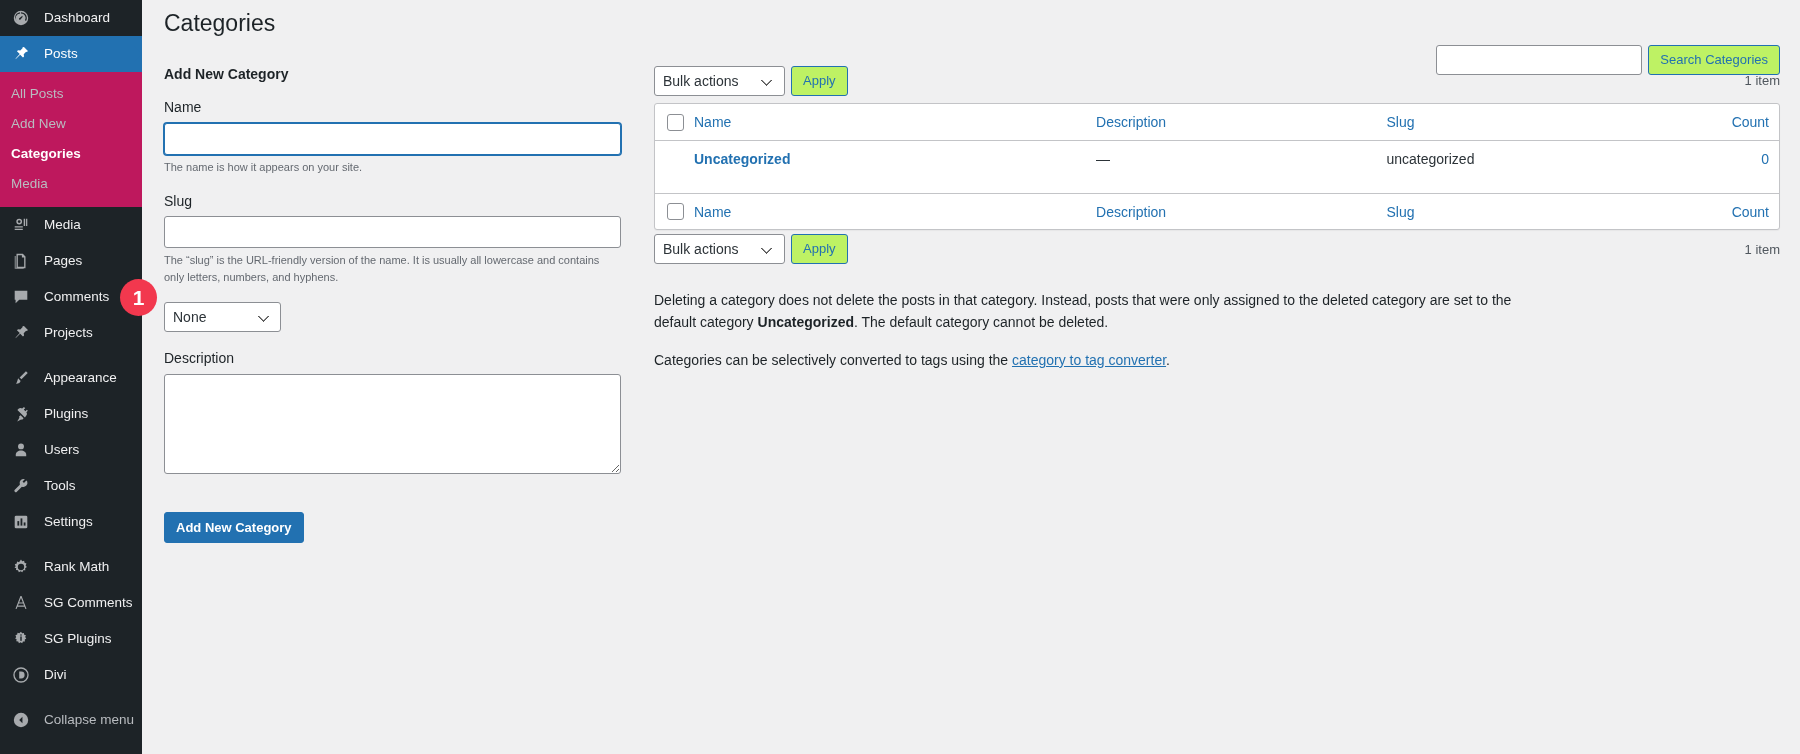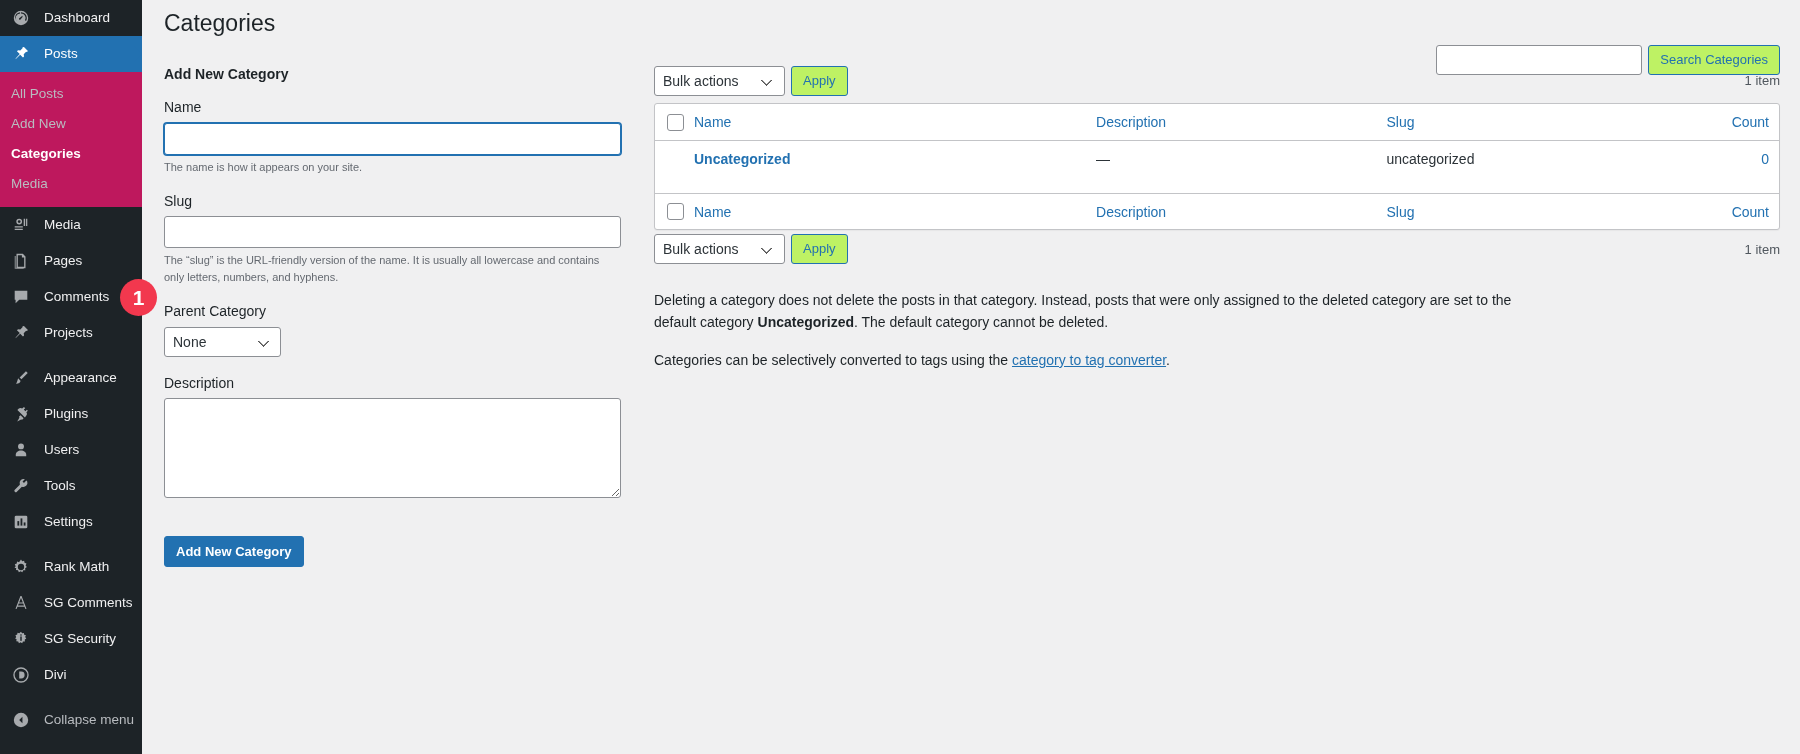--- a/index.html
+++ b/index.html
@@ -494,21 +494,21 @@
     </div>
 
     <div class="menu-item">
       <span class="ico">
         <svg width="18" height="18" viewBox="0 0 20 20" fill="#a7aaad">
           <path d="M10 2l1.2 1.7 2-.5.3 2 2 .7-.9 1.9 1.3 1.6-1.7 1.2.1 2.1-2.1.1-.9 1.9-1.8-1.1-1.8 1-.8-1.9-2.1-.2.3-2.1L3.5 9.4l1.2-1.7-.9-1.9 2-.7.3-2.1 2 .6L10 2z"></path>
           <rect x="9.2" y="7" width="1.6" height="5.2" fill="#1d2327" rx=".7"></rect>
           <circle cx="10" cy="5.6" r=".9" fill="#1d2327"></circle>
         </svg>
       </span>
-      <span class="mlabel">SG Security</span>
+      <span class="mlabel">SG Plugins</span>
     </div>
 
     <div class="menu-item">
       <span class="ico">
         <svg width="18" height="18" viewBox="0 0 20 20">
           <circle cx="10" cy="10" r="7.8" fill="none" stroke="#a7aaad" stroke-width="1.5"></circle>
           <path d="M8 6.2h2.2a3.8 3.8 0 010 7.6H8V6.2z" fill="#a7aaad"></path>
         </svg>
       </span>
       <span class="mlabel">Divi</span>
@@ -546,21 +546,20 @@
           <p class="help">The name is how it appears on your site.</p>
         </div>
 
         <div class="field">
           <label>Slug</label>
           <input type="text" value="" style="">
           <p class="help">The “slug” is the URL-friendly version of the name. It is usually all lowercase and contains only letters, numbers, and hyphens.</p>
         </div>
 
         <div class="field">
-          <label>Parent Category</label>
           <select>
             <option>None</option>
           </select>
         </div>
 
         <div class="field">
           <label>Description</label>
           <textarea style=""></textarea>
         </div>
 

